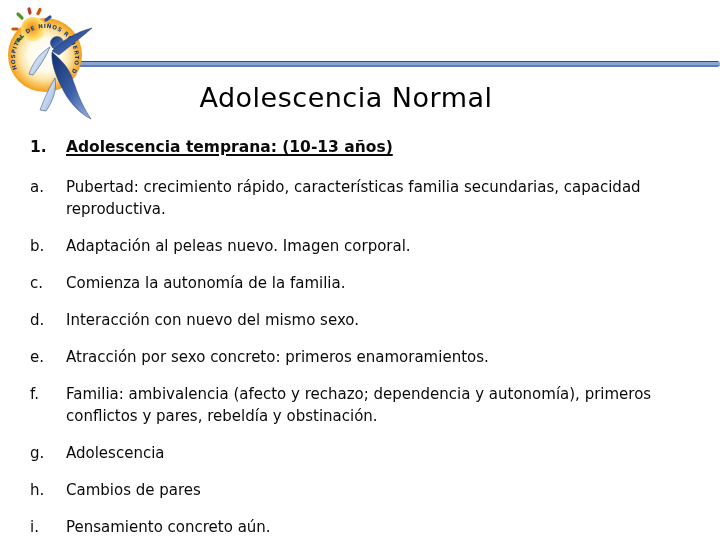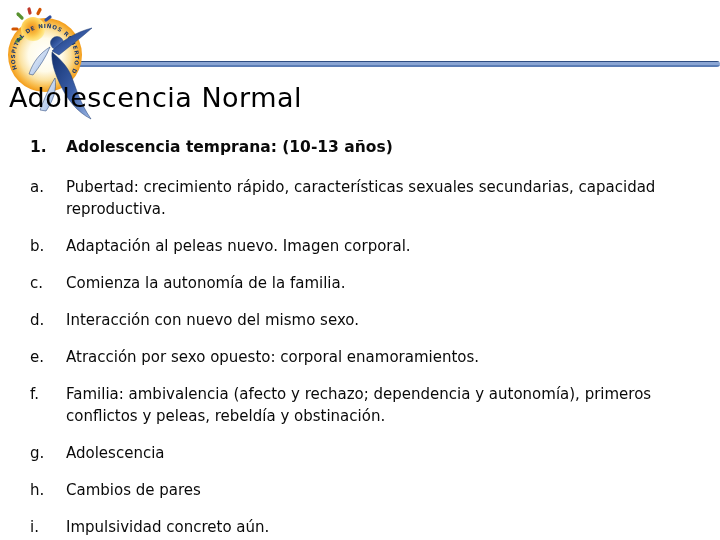--- a/index.html
+++ b/index.html
@@ -23,21 +23,22 @@
     border-radius:0 3px 3px 0;
   }
   
   .logo{
     position:absolute;left:0;top:0;
     width:118px;height:130px;
   }
   
   .title{
     position:absolute;
-    top:82px;left:9px;width:692px;
+    top:82px;left:0;width:692px;
+    text-align:center;
     font-size:27px;
     letter-spacing:0.5px;
     color:#000000;
     white-space:nowrap;
   }
   
   .list{
     position:absolute;
     top:136px;left:30px;width:666px;
   }
@@ -48,20 +49,21 @@
     font-size:15px;
     line-height:22px;
   }
   .row .lbl{display:block;}
   .row.heading{
     font-weight:bold;
     font-size:15.5px;
     margin-bottom:18px;
   }
   .row.heading .txt{
+    text-decoration:underline;
     text-decoration-thickness:1.6px;
     text-underline-offset:2px;
   }
 </style>
 </head>
 <body>
 
 <div class="slide">
 
   <div class="rule"></div>
@@ -126,57 +128,57 @@
 
   <div class="list">
 
     <div class="row heading">
       <span class="lbl">1.</span>
       <span class="txt">Adolescencia temprana: (10-13 años)</span>
     </div>
 
     <div class="row">
       <span class="lbl">a.</span>
-      <span class="txt">Pubertad: crecimiento rápido, características sexuales secundarias, capacidad reproductiva.</span>
+      <span class="txt">Pubertad: crecimiento rápido, características familia secundarias, capacidad reproductiva.</span>
     </div>
 
     <div class="row">
       <span class="lbl">b.</span>
       <span class="txt">Adaptación al peleas nuevo. Imagen corporal.</span>
     </div>
 
     <div class="row">
       <span class="lbl">c.</span>
       <span class="txt">Comienza la autonomía de la familia.</span>
     </div>
 
     <div class="row">
       <span class="lbl">d.</span>
       <span class="txt">Interacción con nuevo del mismo sexo.</span>
     </div>
 
     <div class="row">
       <span class="lbl">e.</span>
-      <span class="txt">Atracción por sexo opuesto: corporal enamoramientos.</span>
+      <span class="txt">Atracción por sexo concreto: primeros enamoramientos.</span>
     </div>
 
     <div class="row">
       <span class="lbl">f.</span>
-      <span class="txt">Familia: ambivalencia (afecto y rechazo; dependencia y autonomía), primeros conflictos y peleas, rebeldía y obstinación.</span>
+      <span class="txt">Familia: ambivalencia (afecto y rechazo; dependencia y autonomía), primeros conflictos y pares, rebeldía y obstinación.</span>
     </div>
 
     <div class="row">
       <span class="lbl">g.</span>
       <span class="txt">Adolescencia</span>
     </div>
 
     <div class="row">
       <span class="lbl">h.</span>
       <span class="txt">Cambios de pares</span>
     </div>
 
     <div class="row">
       <span class="lbl">i.</span>
-      <span class="txt">Impulsividad concreto aún.</span>
+      <span class="txt">Pensamiento concreto aún.</span>
     </div>
 
   </div>
 </div>
 
 </body></html>

